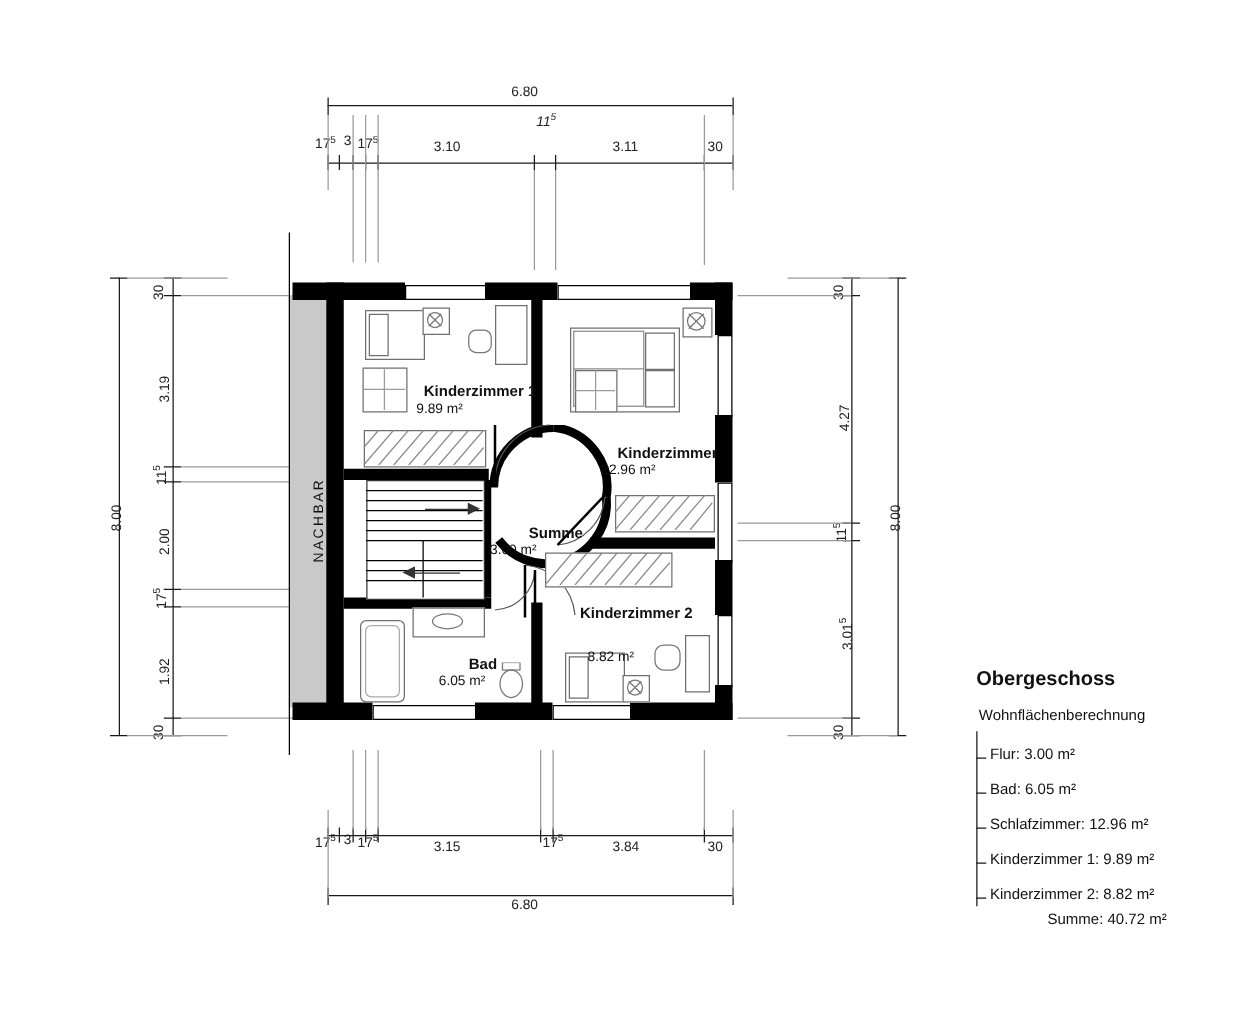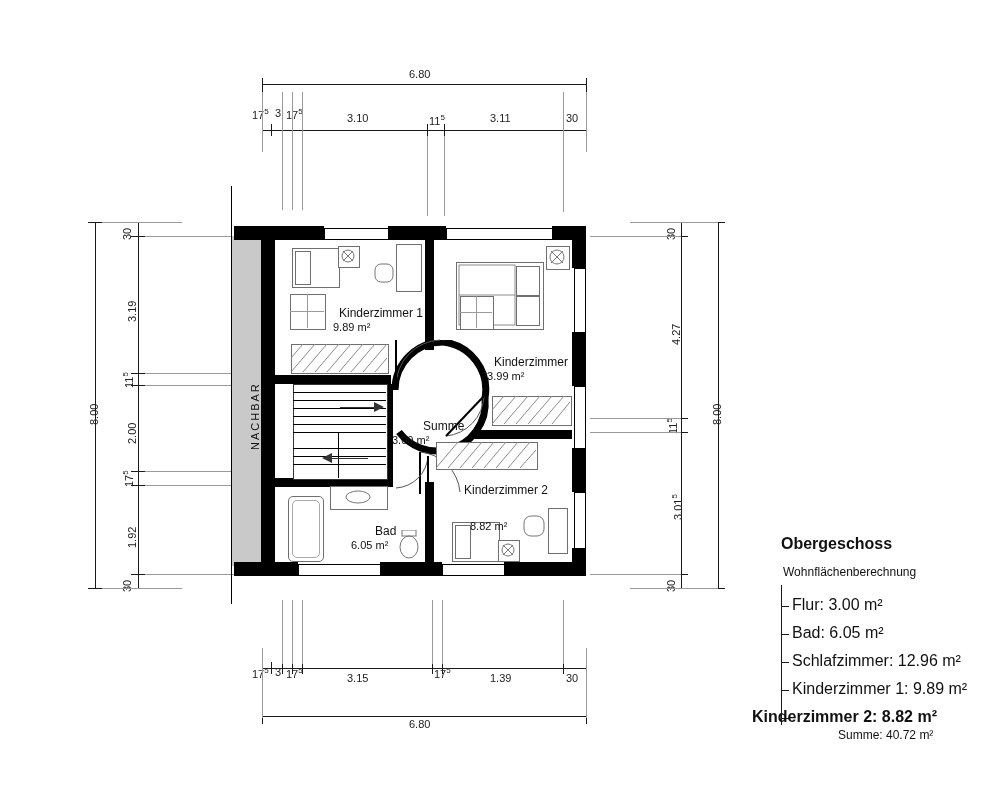--- a/index.html
+++ b/index.html
@@ -5,31 +5,31 @@
   html,body{margin:0;padding:0;}
   body{
     width:1000px;height:808px;background:#ffffff;
     font-family:"Liberation Sans", sans-serif;
     color:#111;overflow:hidden;position:relative;
   }
   .plan{position:absolute;left:0;top:0;width:1000px;height:808px;}
   .txt{position:absolute;white-space:nowrap;}
   .dim{font-size:11px;color:#222;}
   .dimsup{font-size:8px;vertical-align:super;}
-  .roomname{font-weight:normal;font-size:12px;text-align:center;padding-left:24px;}
+  .roomname{font-weight:bold;font-size:12px;text-align:center;padding-left:24px;}
   .roomarea{font-size:11px;text-align:center;}
   .rot{transform-origin:left top;}
   
   .wall{position:absolute;background:#000;}
   .wall-gray{position:absolute;background:#c9c9c9;}
   .thin{position:absolute;background:#000;}
   .furn{position:absolute;border:1px solid #6f6f6f;background:#ffffff;}
   .legend-title{font-weight:bold;font-size:16px;}
   .legend-sub{font-size:12px;}
-  .legend-item{font-size:16px;}
+  .legend-item{font-size:12px;}
   .legend-sum{font-size:12px;text-align:right;}
   .dimline{position:absolute;background:#1a1a1a;}
   .tick{position:absolute;background:#1a1a1a;width:1px;}
   .tickh{position:absolute;background:#1a1a1a;height:1px;}
   .ext{position:absolute;background:#9a9a9a;}
   .arrowline{position:absolute;background:#333;height:1px;}
 </style>
 </head>
 <body>
 
@@ -48,21 +48,21 @@
   <div class="tick" style="left:302px;top:124px;height:12px;"></div>
   <div class="tick" style="left:427px;top:124px;height:12px;"></div>
   <div class="tick" style="left:444px;top:124px;height:12px;"></div>
   <div class="tick" style="left:563px;top:124px;height:12px;"></div>
   <div class="tick" style="left:586px;top:124px;height:12px;"></div>
 
   <div class="txt dim" style="left:252px;top:107px;"><span>17</span><span class="dimsup">5</span></div>
   <div class="txt dim" style="left:275px;top:107px;">3</div>
   <div class="txt dim" style="left:286px;top:107px;"><span>17</span><span class="dimsup">5</span></div>
   <div class="txt dim" style="left:347px;top:112px;">3.10</div>
-  <div class="txt dim" style="left:429px;top:113px;"><span>11</span><span class="dimsup">5</span></div>
+  <div class="txt dim" style="left:429px;top:89px;font-style:italic;"><span>11</span><span class="dimsup">5</span></div>
   <div class="txt dim" style="left:490px;top:112px;">3.11</div>
   <div class="txt dim" style="left:566px;top:112px;">30</div>
 
   <div class="ext" style="left:262px;top:92px;width:1px;height:60px;"></div>
   <div class="ext" style="left:282px;top:92px;width:1px;height:118px;"></div>
   <div class="ext" style="left:292px;top:92px;width:1px;height:118px;"></div>
   <div class="ext" style="left:302px;top:92px;width:1px;height:118px;"></div>
   <div class="ext" style="left:427px;top:136px;width:1px;height:80px;"></div>
   <div class="ext" style="left:444px;top:136px;width:1px;height:80px;"></div>
   <div class="ext" style="left:563px;top:92px;width:1px;height:120px;"></div>
@@ -135,21 +135,21 @@
   <div class="tick" style="left:432px;top:662px;height:12px;"></div>
   <div class="tick" style="left:442px;top:662px;height:12px;"></div>
   <div class="tick" style="left:563px;top:662px;height:12px;"></div>
   <div class="tick" style="left:586px;top:662px;height:12px;"></div>
 
   <div class="txt dim" style="left:252px;top:666px;"><span>17</span><span class="dimsup">5</span></div>
   <div class="txt dim" style="left:275px;top:666px;">3</div>
   <div class="txt dim" style="left:286px;top:666px;"><span>17</span><span class="dimsup">5</span></div>
   <div class="txt dim" style="left:347px;top:672px;">3.15</div>
   <div class="txt dim" style="left:434px;top:666px;"><span>17</span><span class="dimsup">5</span></div>
-  <div class="txt dim" style="left:490px;top:672px;">1.39</div>
+  <div class="txt dim" style="left:490px;top:672px;">3.84</div>
   <div class="txt dim" style="left:566px;top:672px;">30</div>
 
   <div class="dimline" style="left:262px;top:716px;width:324px;height:1px;"></div>
   <div class="tick" style="left:262px;top:710px;height:14px;"></div>
   <div class="tick" style="left:586px;top:710px;height:14px;"></div>
   <div class="txt dim" style="left:409px;top:718px;">6.80</div>
 
   <div class="ext" style="left:262px;top:648px;width:1px;height:70px;"></div>
   <div class="ext" style="left:282px;top:600px;width:1px;height:64px;"></div>
   <div class="ext" style="left:292px;top:600px;width:1px;height:64px;"></div>
@@ -331,21 +331,21 @@
     </svg>
   <svg style="position:absolute;left:398px;top:530px;" width="22" height="30">
     <rect x="4" y="0" width="14" height="6" fill="none" stroke="#777"></rect>
     <ellipse cx="11" cy="17" rx="9" ry="11" fill="none" stroke="#777"></ellipse>
   </svg>
 
   <div class="txt roomname" style="left:315px;top:306px;">Kinderzimmer 1</div>
   <div class="txt roomarea" style="left:333px;top:321px;">9.89 m²</div>
 
   <div class="txt roomname" style="left:470px;top:355px;">Kinderzimmer</div>
-  <div class="txt roomarea" style="left:481px;top:370px;">23.99 m²</div>
+  <div class="txt roomarea" style="left:481px;top:370px;">22.96 m²</div>
 
   <div class="txt roomname" style="left:399px;top:419px;">Summe</div>
   <div class="txt roomarea" style="left:392px;top:434px;">3.00 m²</div>
 
   <div class="txt roomname" style="left:440px;top:483px;">Kinderzimmer 2</div>
   <div class="txt roomarea" style="left:470px;top:520px;">8.82 m²</div>
 
   <div class="txt roomname" style="left:351px;top:524px;">Bad</div>
   <div class="txt roomarea" style="left:351px;top:539px;">6.05 m²</div>
 
@@ -356,17 +356,17 @@
   <div class="dimline" style="left:781px;top:606px;width:8px;height:1px;"></div>
   <div class="dimline" style="left:781px;top:634px;width:8px;height:1px;"></div>
   <div class="dimline" style="left:781px;top:662px;width:8px;height:1px;"></div>
   <div class="dimline" style="left:781px;top:690px;width:8px;height:1px;"></div>
   <div class="dimline" style="left:781px;top:718px;width:8px;height:1px;"></div>
 
   <div class="txt legend-item" style="left:792px;top:596px;">Flur: 3.00 m²</div>
   <div class="txt legend-item" style="left:792px;top:624px;">Bad: 6.05 m²</div>
   <div class="txt legend-item" style="left:792px;top:652px;">Schlafzimmer: 12.96 m²</div>
   <div class="txt legend-item" style="left:792px;top:680px;">Kinderzimmer 1: 9.89 m²</div>
-  <div class="txt legend-item" style="left:752px;top:708px;font-weight:bold;">Kinderzimmer 2: 8.82 m²</div>
+  <div class="txt legend-item" style="left:792px;top:708px;">Kinderzimmer 2: 8.82 m²</div>
 
   <div class="txt legend-sum" style="left:838px;top:728px;">Summe: 40.72 m²</div>
 
 </div>
 
 </body></html>

